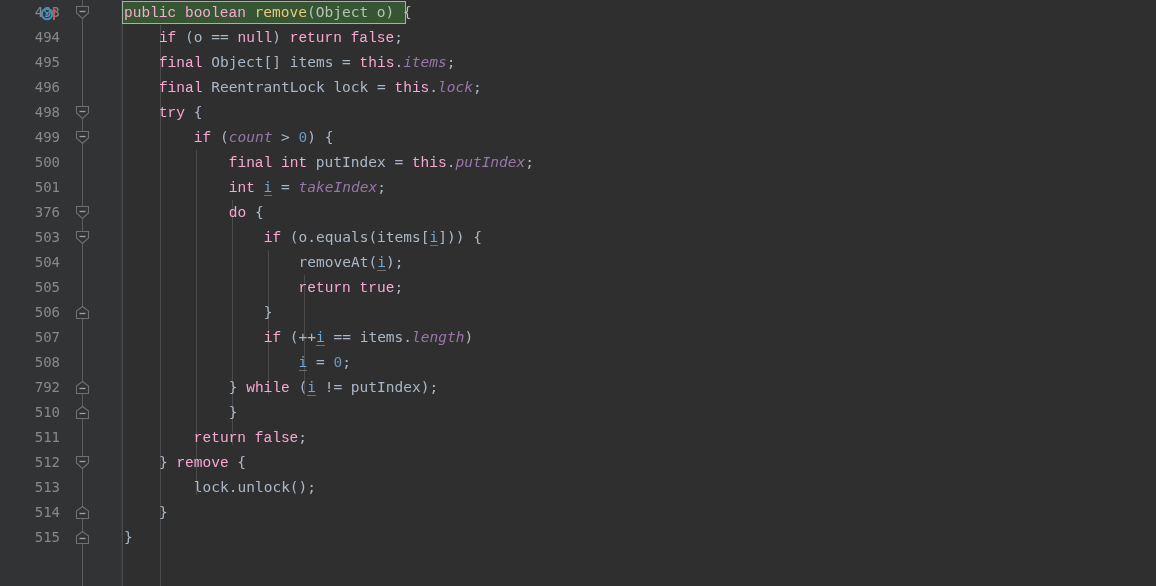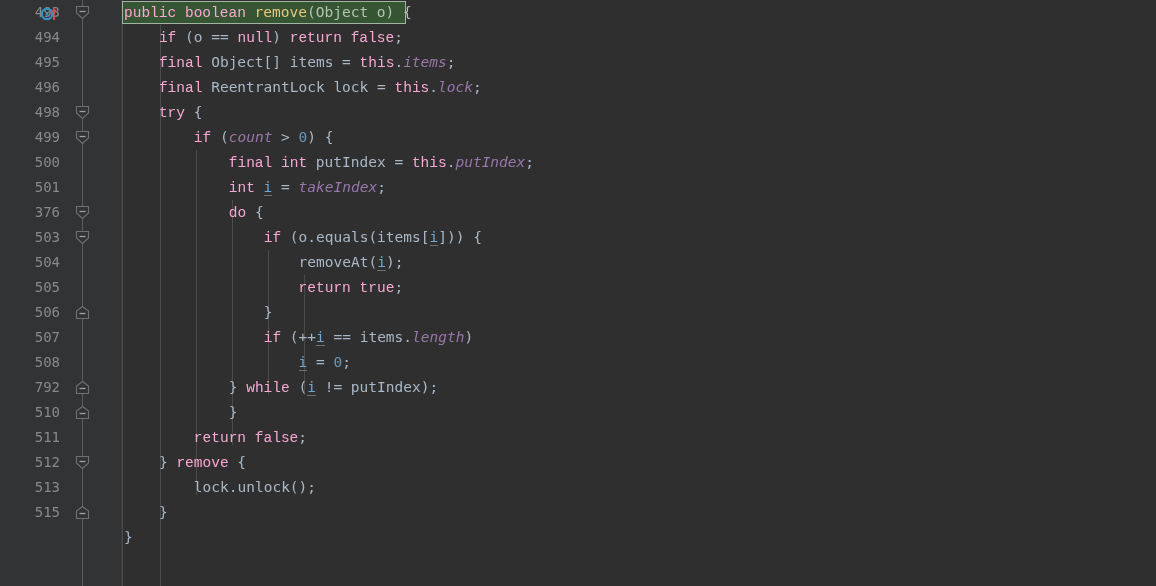--- a/index.html
+++ b/index.html
@@ -231,20 +231,27 @@
         </div>
         <div class="gutter-row">
           <div class="lineno">512</div>
           <div class="fold-marker"><svg width="17" height="15" viewBox="0 0 17 15">
               <path d="M2.5 1.5 H14.5 V8 L8.5 13.5 L2.5 8 Z" fill="#313335" stroke="#6e7173" stroke-width="1.1"></path>
               <path d="M5.5 6.5 H11.5" stroke="#9ea1a3" stroke-width="1.3"></path>
             </svg></div>
         </div>
         <div class="gutter-row">
           <div class="lineno">513</div>
+        </div>
+        <div class="gutter-row">
+          <div class="lineno">514</div>
+          <div class="fold-marker"><svg width="17" height="15" viewBox="0 0 17 15">
+              <path d="M2.5 13.5 H14.5 V6 L8.5 1.5 L2.5 6 Z" fill="#313335" stroke="#6e7173" stroke-width="1.1"></path>
+              <path d="M5.5 8.5 H11.5" stroke="#9ea1a3" stroke-width="1.3"></path>
+            </svg></div>
         </div>
         <div class="gutter-row">
           <div class="lineno">515</div>
           <div class="fold-marker"><svg width="17" height="15" viewBox="0 0 17 15">
               <path d="M2.5 13.5 H14.5 V6 L8.5 1.5 L2.5 6 Z" fill="#313335" stroke="#6e7173" stroke-width="1.1"></path>
               <path d="M5.5 8.5 H11.5" stroke="#9ea1a3" stroke-width="1.3"></path>
             </svg></div>
         </div>
       </div>
   </div>

